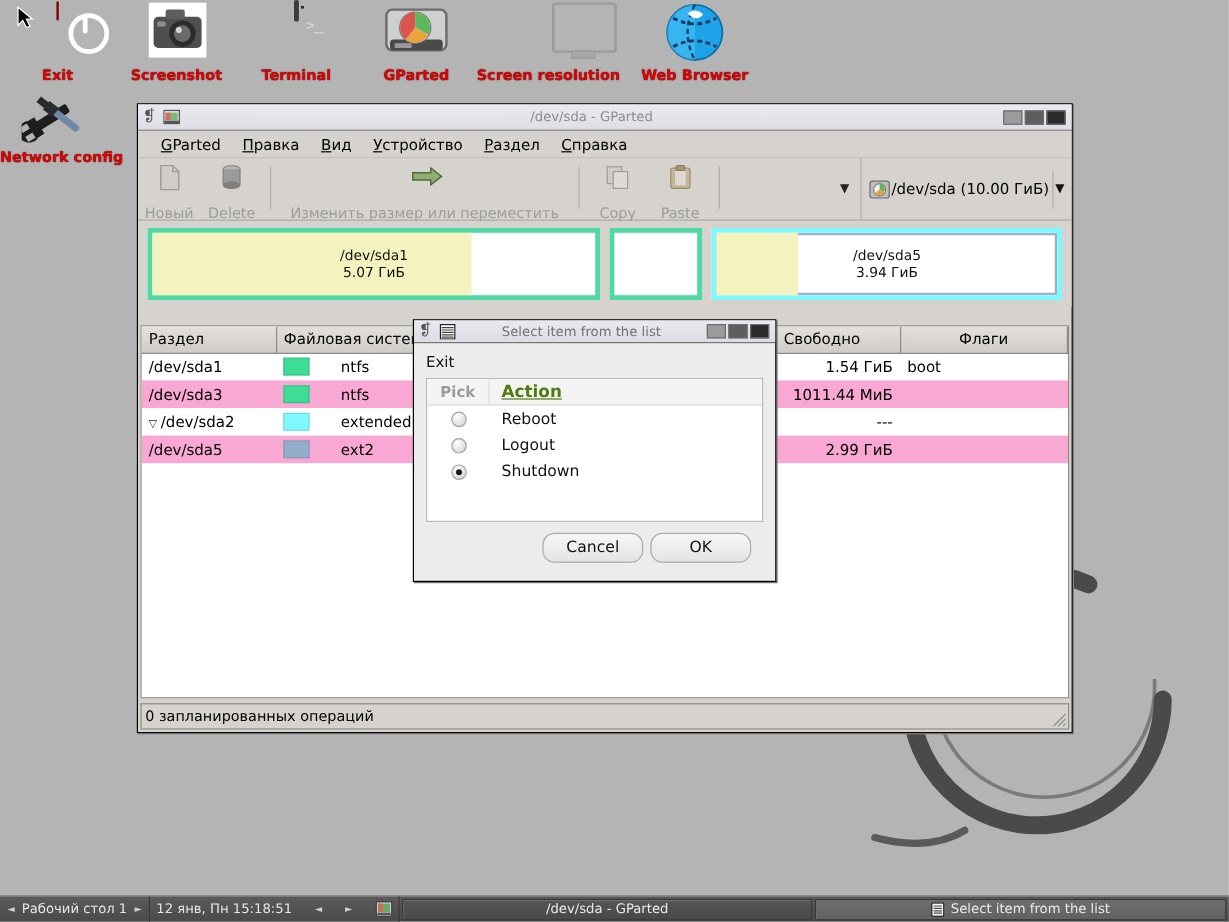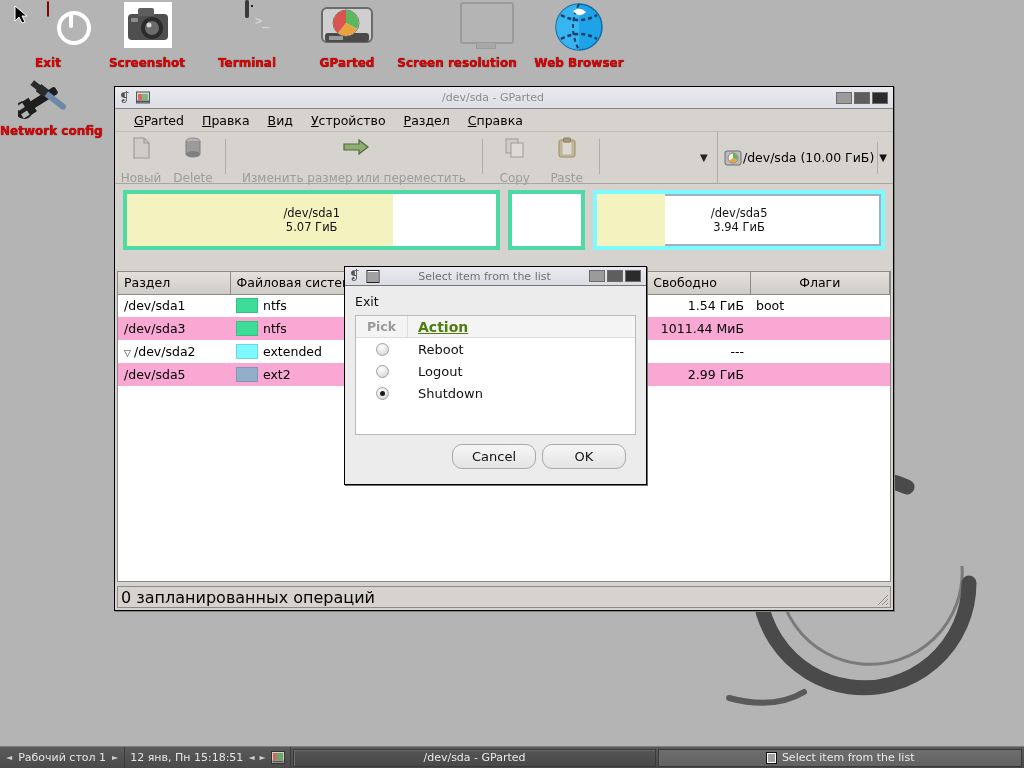--- a/index.html
+++ b/index.html
@@ -225,33 +225,33 @@
     height: 23px;
     font-size: 12.5px;
     color:#000;
     padding: 0 6px;
     border:none;
   }
   tbody tr.alt td { background:#f9a8d4; }
   td.c-part { text-align:left; }
   td.c-num { text-align:right; }
   td.c-flag { text-align:left; padding-left:4px;}
-  .fs-cell { display:flex; align-items:flex-start; gap:5px; }
+  .fs-cell { display:flex; align-items:flex-start; gap:26px; }
   .fs-swatch { width:22px; height:15px; border:1px solid rgba(0,0,0,.12); flex:0 0 auto;}
   .tri { display:inline-block; width:10px; color:#222; font-size:9px; }
   .indent1 { padding-left: 14px; }
   .indent2 { padding-left: 40px; }
 
   .statusbar {
     position:absolute; left:2px; right:2px; bottom:2px; height:22px;
     background:#d6d3ce;
     border:1px solid #8e8b86;
     display:flex; align-items:center;
     padding-left: 3px;
-    font-size: 16px; color:#000;
+    font-size: 12px; color:#000;
   }
   .grip {
     position:absolute; right:1px; bottom:1px; width:14px; height:14px;
   }
 
   
   #dialog {
     position:absolute;
     left: 344px; top: 266px;
     width: 303px; height: 219px;
@@ -322,21 +322,21 @@
     width:1024px; height:22px;
     background: linear-gradient(to bottom,#5b5b5b 0%, #4a4a4a 100%);
     border-top:1px solid #7c7c7c;
     display:flex; align-items:stretch;
     color:#e6e6e6; font-size:11px;
   }
   .tb-cell {
     display:flex; align-items:center;
     border-right:1px solid #3a3a3a;
     padding: 0 5px;
-    gap:5px;
+    gap:19px;
   }
   .tb-pager { padding: 0 6px; gap:6px; }
   .tb-arrow { font-size:8px; color:#d0d0d0; }
   .tb-clock { white-space:nowrap; }
   .tb-tasklist {
     flex:1;
     display:flex; align-items:center;
     gap: 2px;
     padding: 1px 2px;
   }

